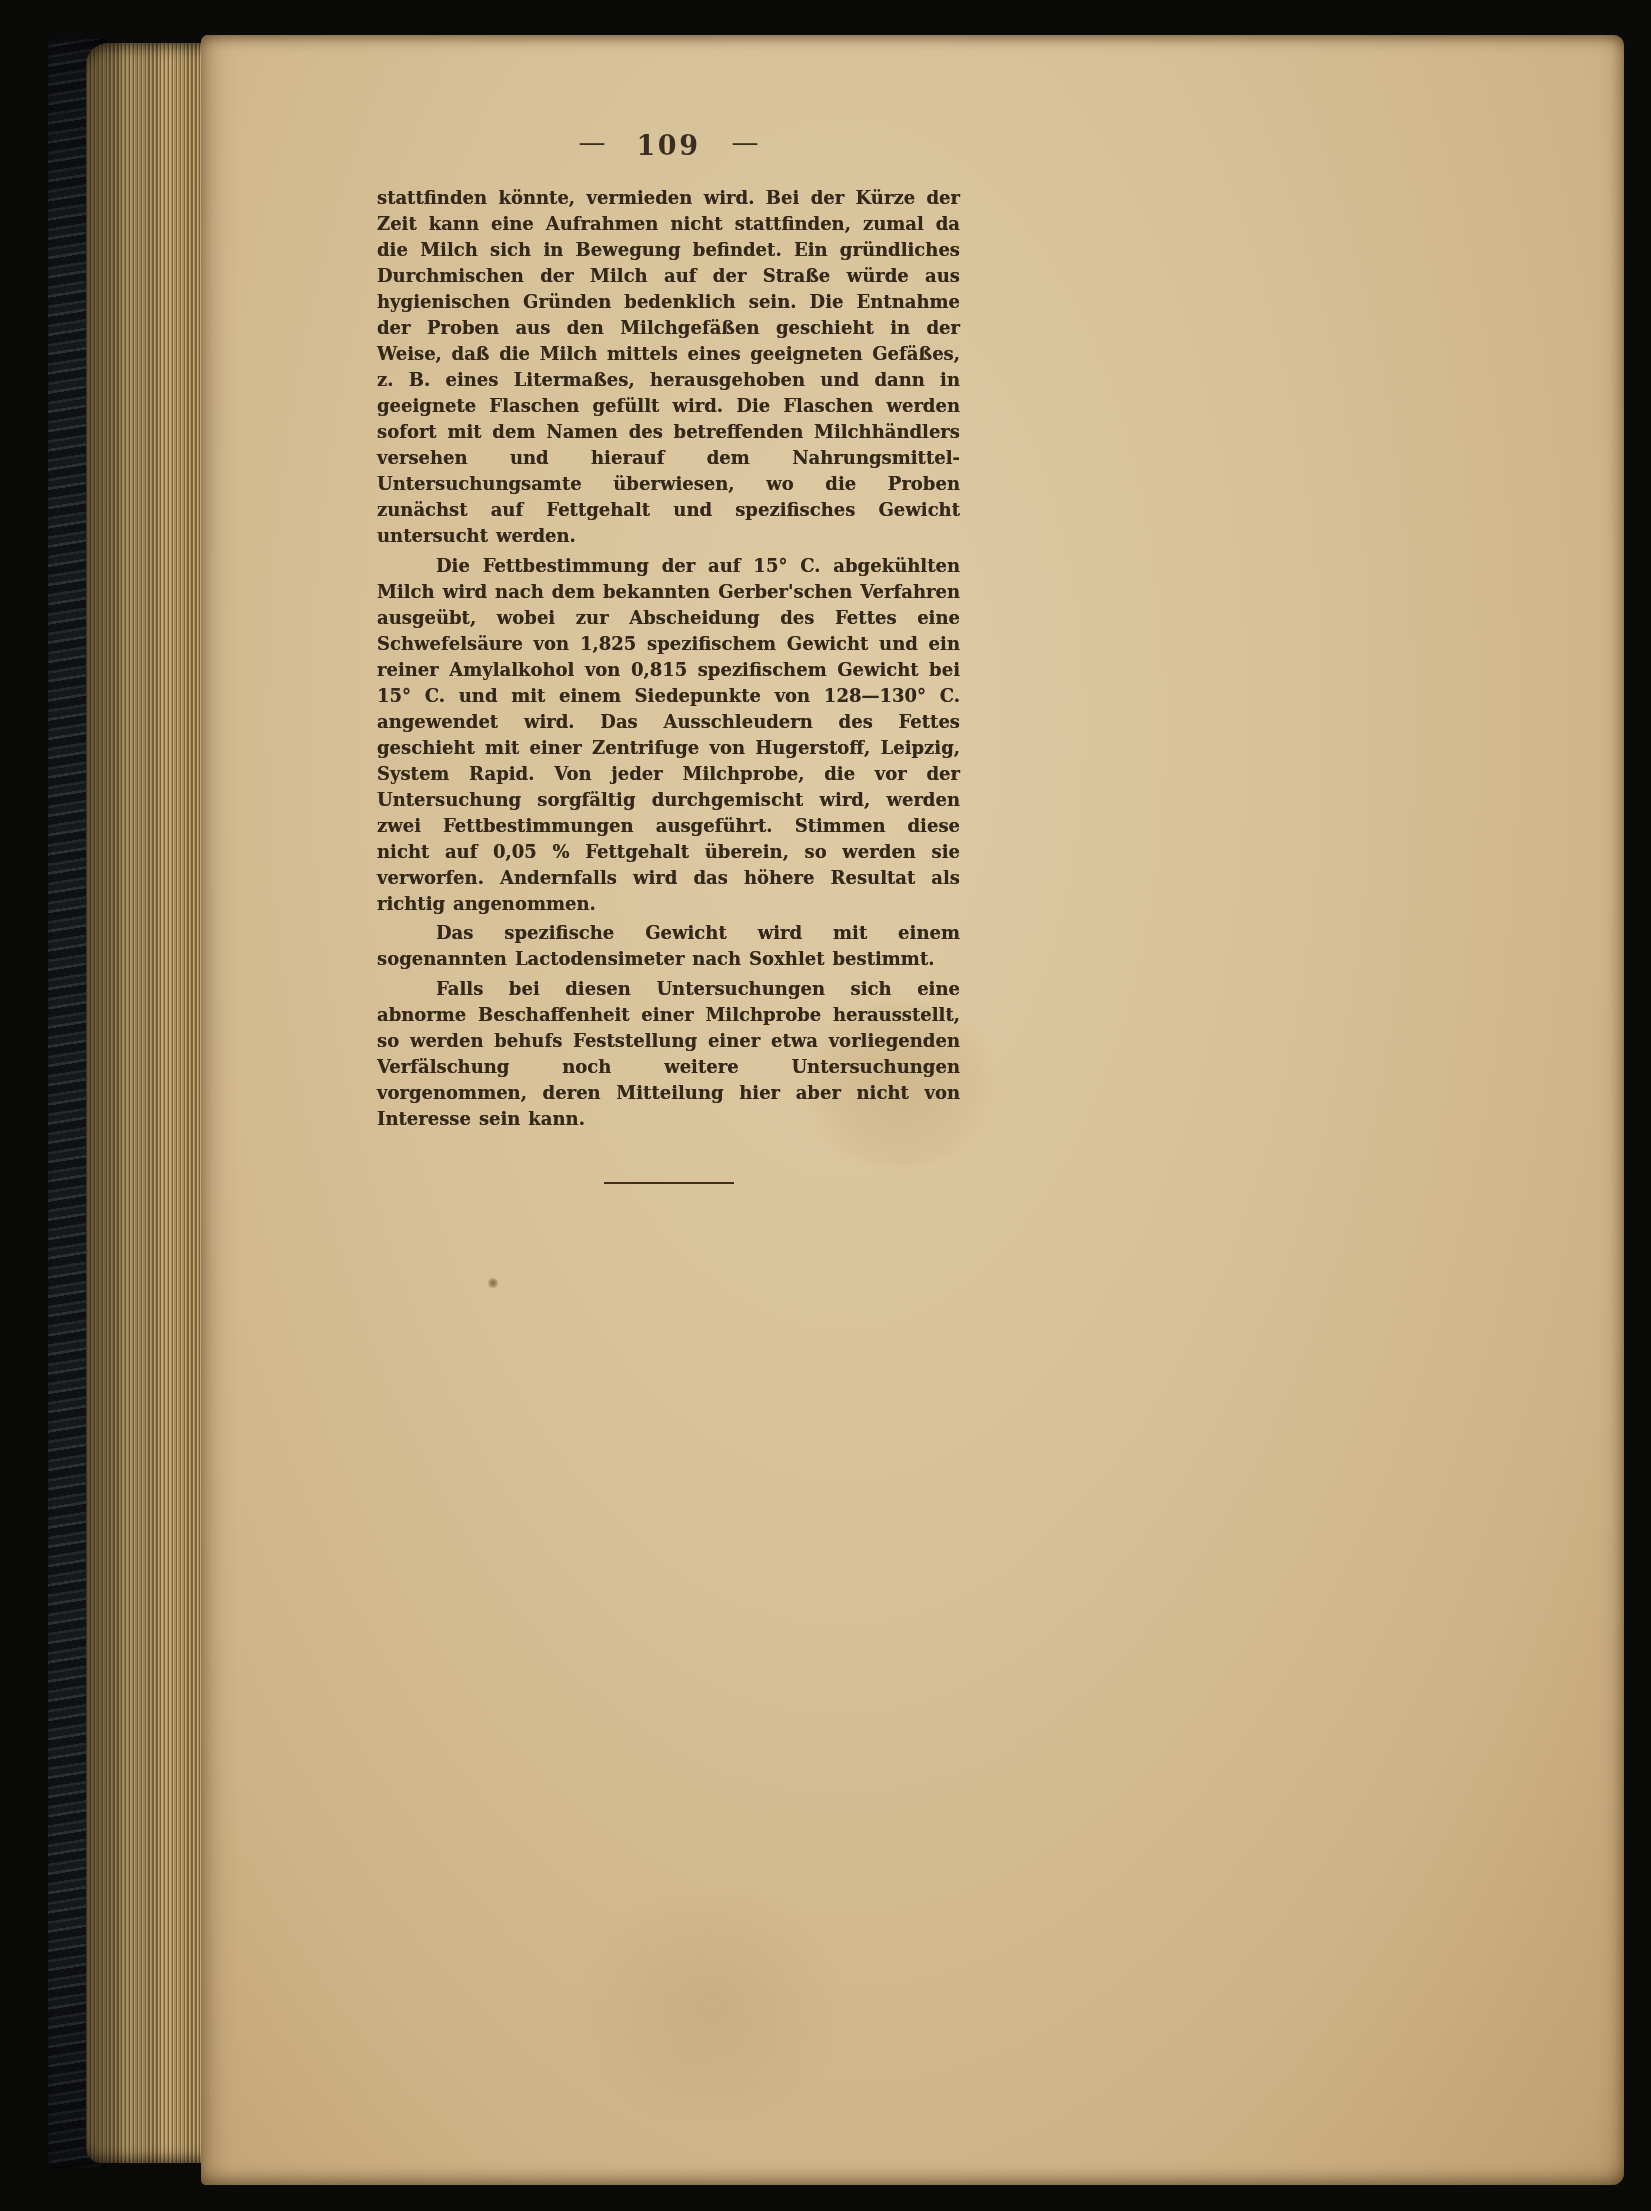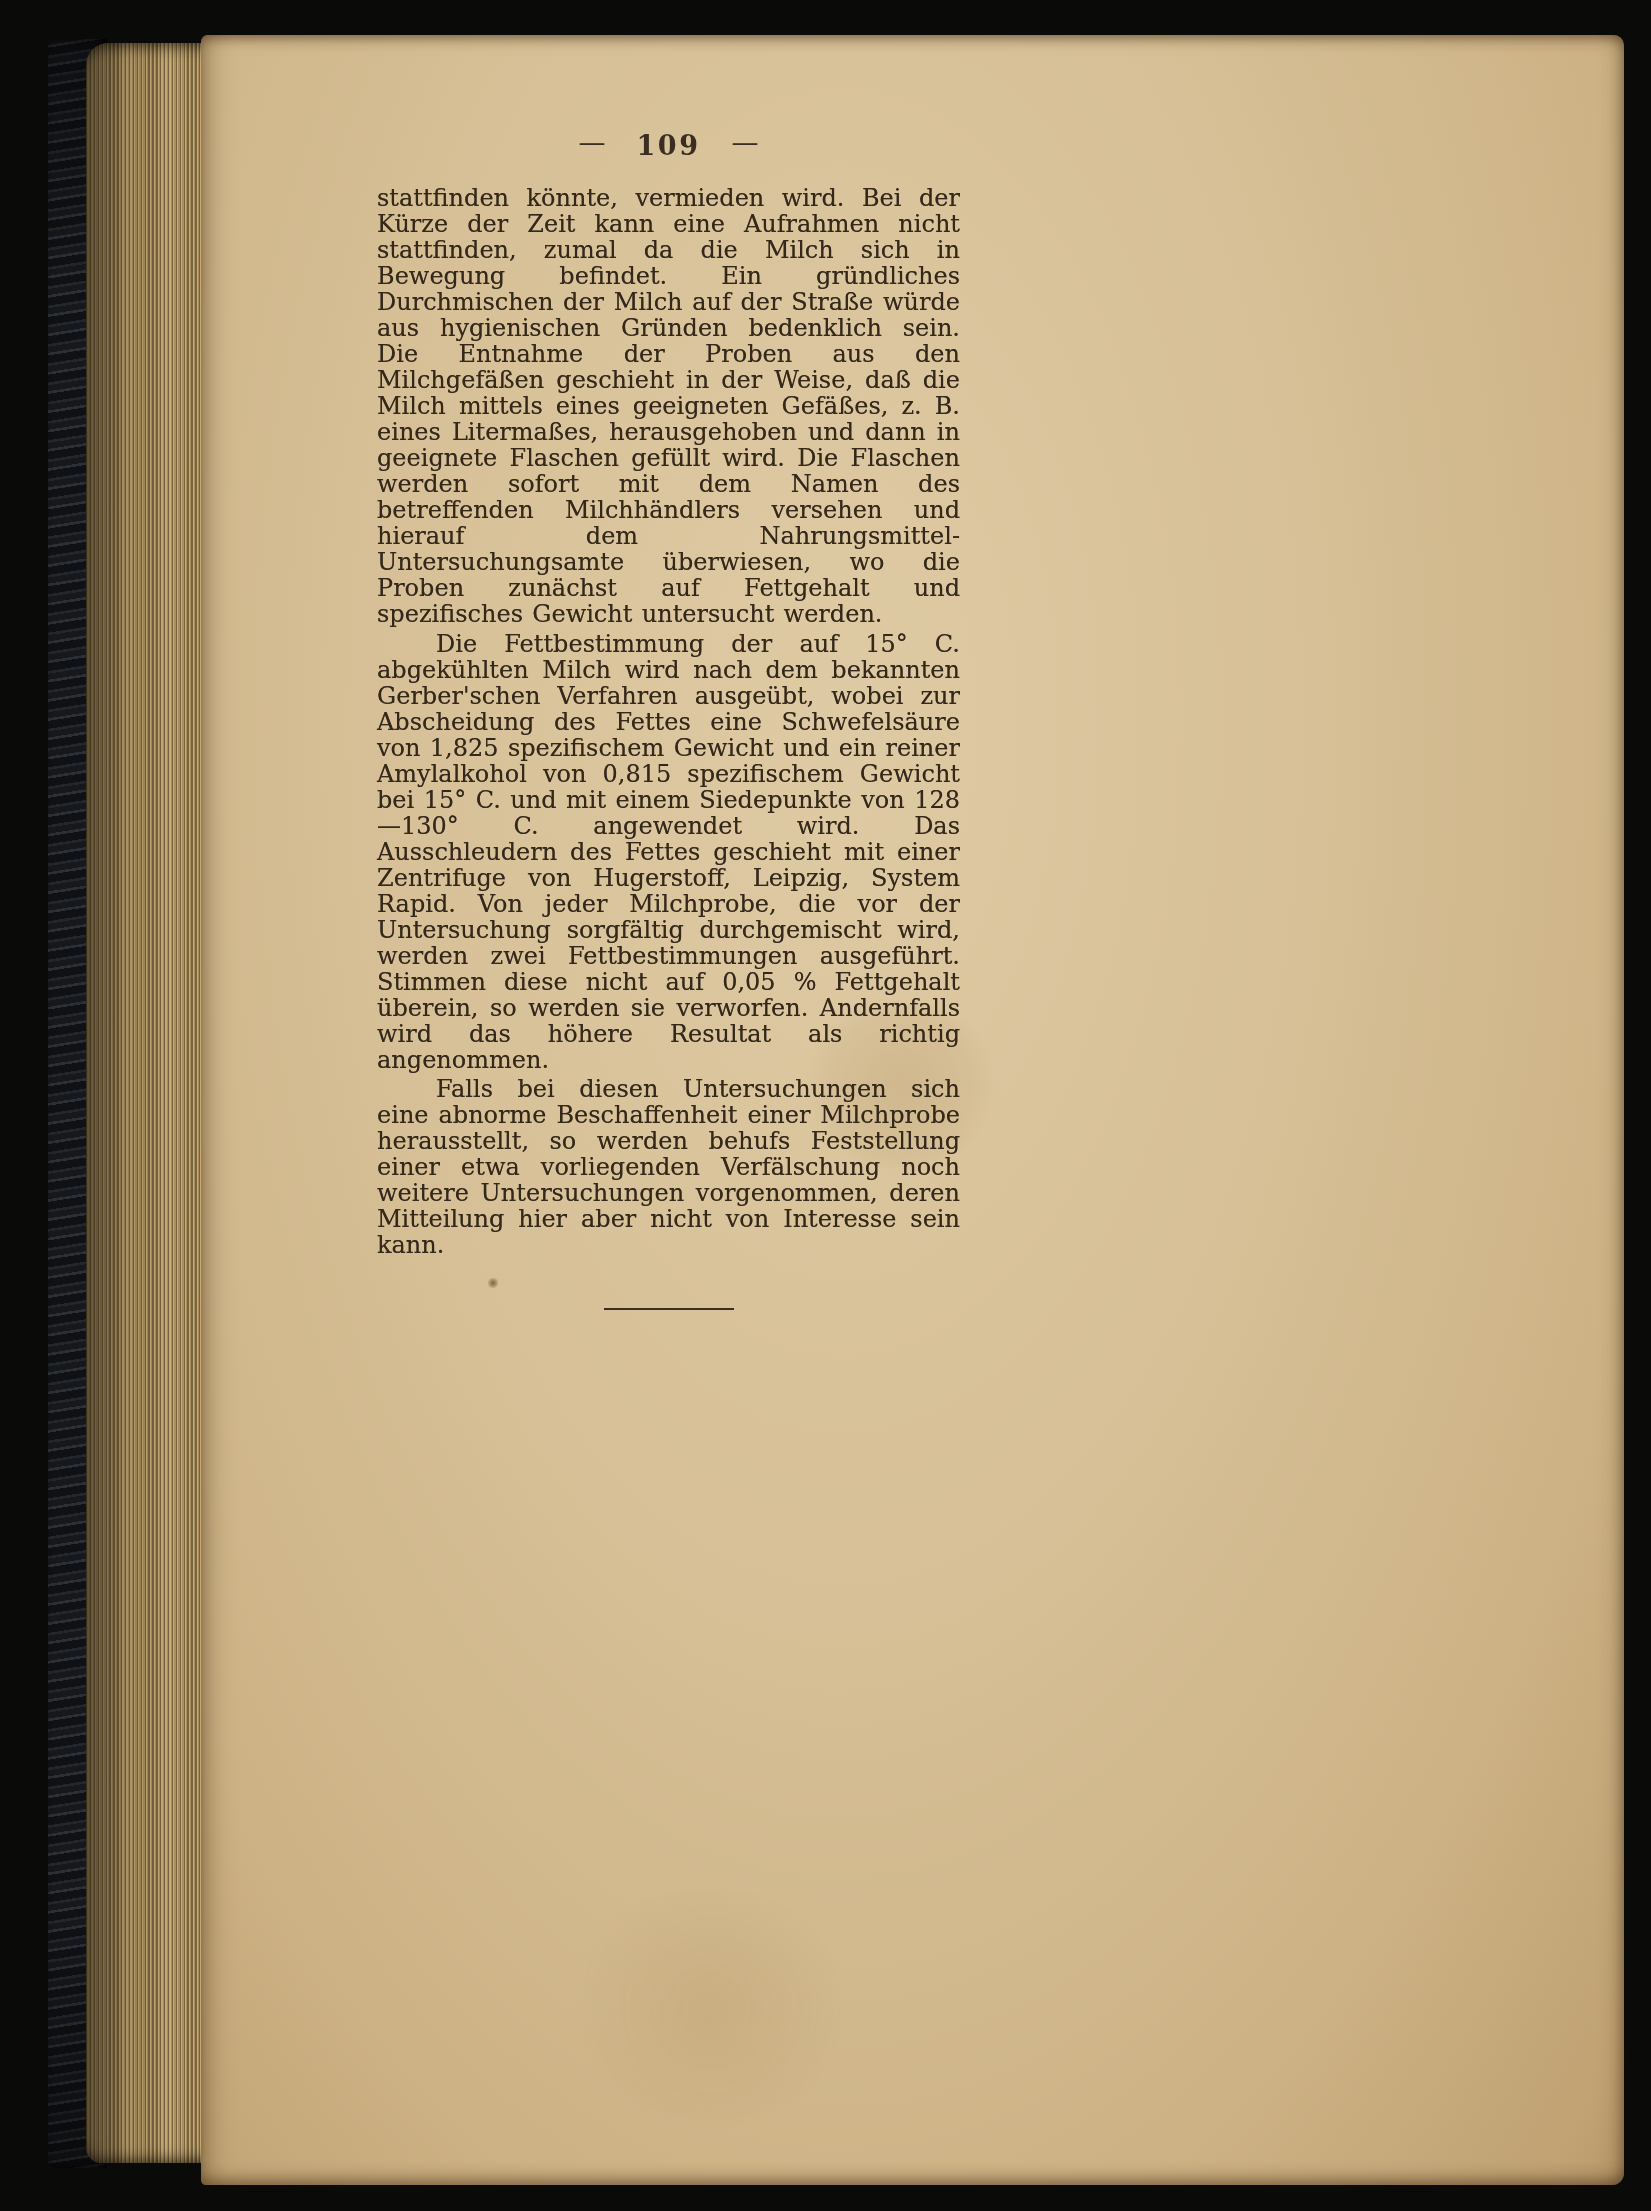--- a/index.html
+++ b/index.html
@@ -126,25 +126,25 @@
     letter-spacing: 2.6px;
   }
   .page-number-row .dash {
     position: relative;
     top: -3.5px;
     font-weight: normal;
   }
 
   .para {
     margin: 0 0 3.5px 0;
-    font-size: 24px;
+    font-size: 18px;
     line-height: 26px;
     text-align: justify;
     color: #33281a;
-    font-weight: normal;
+    font-weight: bold;
     text-indent: 59px;
     word-spacing: 1.7px;
     text-shadow: 0 0 0.3px rgba(51,40,26,.6);
   }
   .para.first {
     text-indent: 0;
   }
 
   .end-rule {
     width: 130px;
@@ -171,20 +171,21 @@
     <div class="text-block">
 
       <div class="page-number-row">
         <span class="dash">—</span>
         <span class="num">109</span>
         <span class="dash">—</span>
       </div>
 
       <p class="para first">stattfinden könnte, vermieden wird. Bei der Kürze der Zeit kann eine Aufrahmen nicht stattfinden, zumal da die Milch sich in Bewegung befindet. Ein gründliches Durchmischen der Milch auf der Straße würde aus hygienischen Gründen bedenklich sein. Die Entnahme der Proben aus den Milchgefäßen geschieht in der Weise, daß die Milch mittels eines geeigneten Gefäßes, z. B. eines Litermaßes, herausgehoben und dann in geeignete Flaschen gefüllt wird. Die Flaschen werden sofort mit dem Namen des betreffenden Milchhändlers versehen und hierauf dem Nahrungsmittel-Untersuchungsamte überwiesen, wo die Proben zunächst auf Fettgehalt und spezifisches Gewicht untersucht werden.</p>
       <p class="para">Die Fettbestimmung der auf 15° C. abgekühlten Milch wird nach dem bekannten Gerber'schen Verfahren ausgeübt, wobei zur Abscheidung des Fettes eine Schwefelsäure von 1,825 spezifischem Gewicht und ein reiner Amylalkohol von 0,815 spezifischem Gewicht bei 15° C. und mit einem Siedepunkte von 128—130° C. angewendet wird. Das Ausschleudern des Fettes geschieht mit einer Zentrifuge von Hugerstoff, Leipzig, System Rapid. Von jeder Milchprobe, die vor der Untersuchung sorgfältig durchgemischt wird, werden zwei Fettbestimmungen ausgeführt. Stimmen diese nicht auf 0,05 % Fettgehalt überein, so werden sie verworfen. Andernfalls wird das höhere Resultat als richtig angenommen.</p>
+      <p class="para">Das spezifische Gewicht wird mit einem sogenannten Lactodensimeter nach Soxhlet bestimmt.</p>
       <p class="para">Falls bei diesen Untersuchungen sich eine abnorme Beschaffenheit einer Milchprobe herausstellt, so werden behufs Feststellung einer etwa vorliegenden Verfälschung noch weitere Untersuchungen vorgenommen, deren Mitteilung hier aber nicht von Interesse sein kann.</p>
 
       <div class="end-rule"></div>
 
     </div>
   </div>
 
 </div>
 
 

